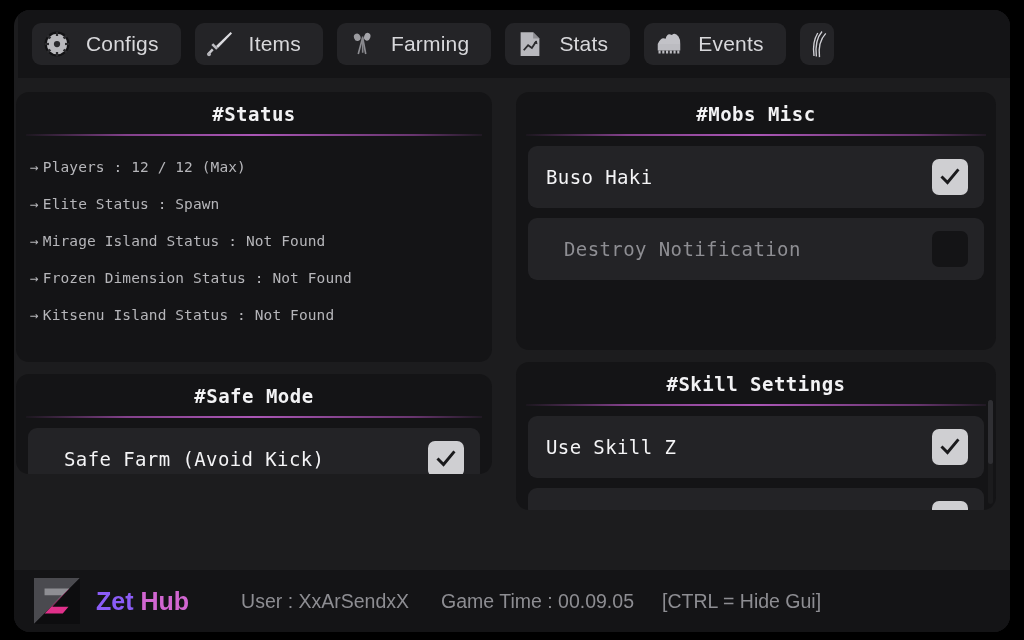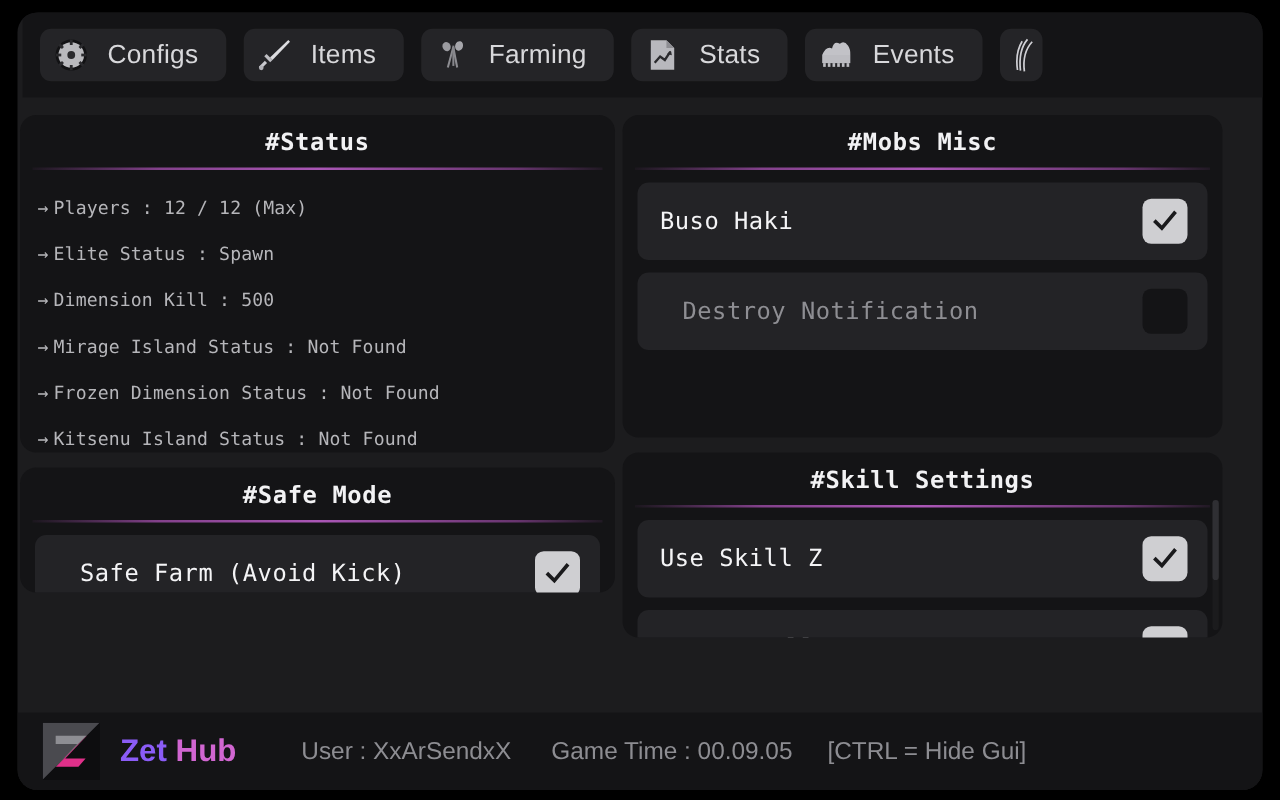--- a/index.html
+++ b/index.html
@@ -71,21 +71,21 @@
   }
 
   
   .col-left {
     position: absolute;
     left: 2px; top: 82px;
     width: 476px; height: 478px;
   }
   .col-right {
     position: absolute;
-    left: 484px; top: 82px;
+    left: 502px; top: 82px;
     width: 480px; height: 478px;
   }
 
   
   .panel {
     background: #141416;
     border-radius: 13px;
     overflow: hidden;
     position: relative;
   }
@@ -291,21 +291,20 @@
     </div>
 
     <div class="col-left">
 
       <div class="panel" style="height:270px;">
         <div class="panel-title">#Status</div>
         <div class="panel-rule"></div>
         <div class="status-list">
           <div class="status-row"><span class="status-arrow">→</span><span>Players : 12 / 12 (Max)</span></div>
           <div class="status-row"><span class="status-arrow">→</span><span>Elite Status : Spawn</span></div>
-          <div class="status-row"><span class="status-arrow">→</span><span>Dimension Kill : 500</span></div>
           <div class="status-row"><span class="status-arrow">→</span><span>Mirage Island Status : Not Found</span></div>
           <div class="status-row"><span class="status-arrow">→</span><span>Frozen Dimension Status : Not Found</span></div>
           <div class="status-row"><span class="status-arrow">→</span><span>Kitsenu Island Status : Not Found</span></div>
 
         </div>
       </div>
 
       <div class="panel" style="height:100px; margin-top:12px;">
         <div class="panel-title">#Safe Mode</div>
         <div class="panel-rule"></div>

